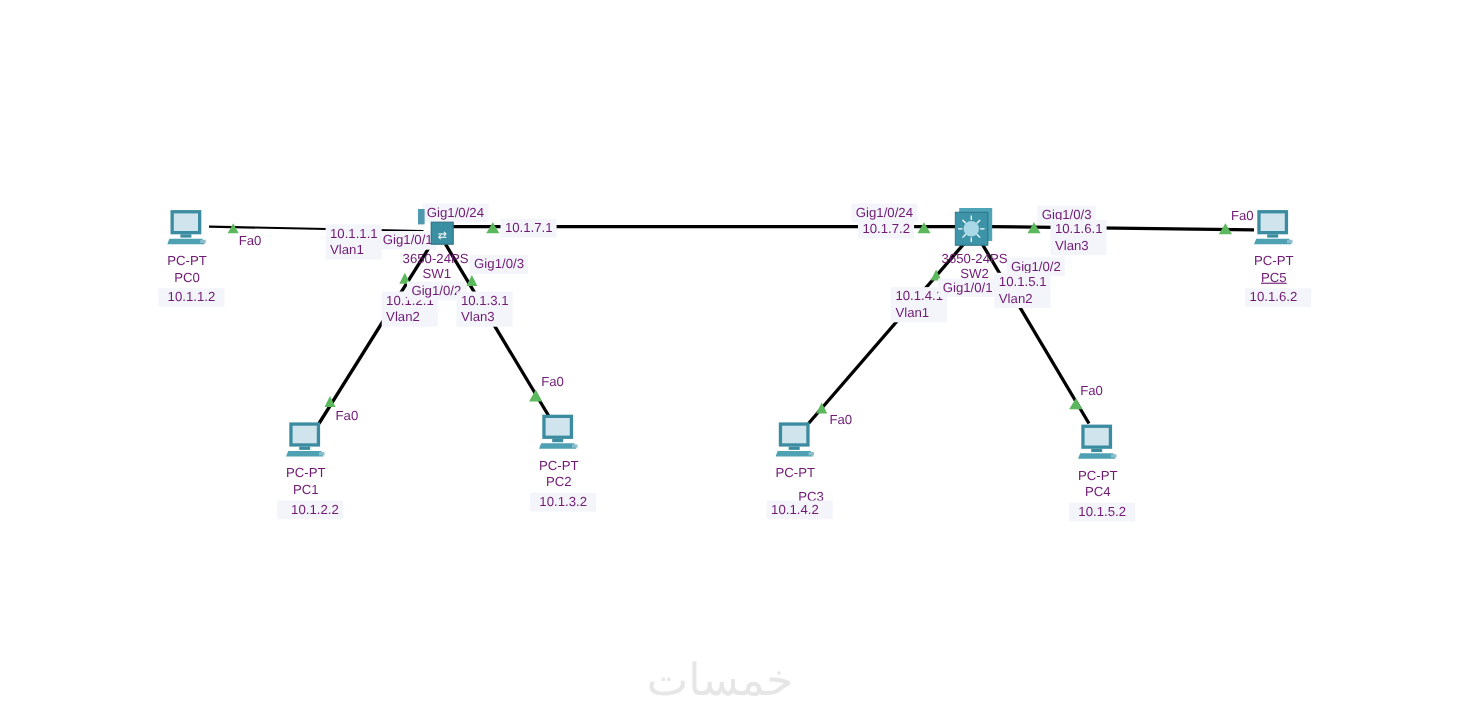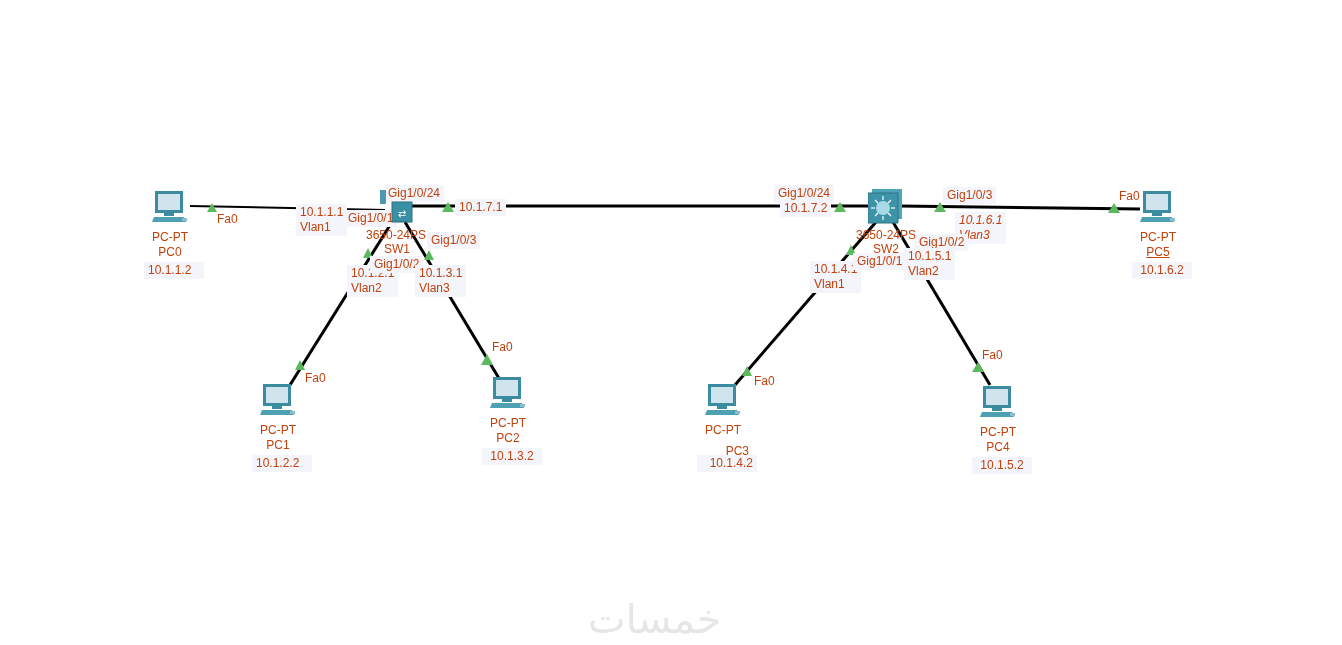--- a/index.html
+++ b/index.html
@@ -1,19 +1,19 @@
 <!DOCTYPE html>
 <html><head>
 <meta charset="utf-8">
 <style>
   html, body { margin:0; padding:0; background:#ffffff; }
   body { width:1342px; height:645px; position:relative; overflow:hidden;
          font-family:"Liberation Sans", sans-serif; }
   #canvas { position:absolute; left:0; top:0; width:1342px; height:645px; }
-  .lbl { position:absolute; font-size:12px; color:#c2410c; line-height:15px; white-space:nowrap; }
+  .lbl { position:absolute; font-size:12px; color:#701a75; line-height:15px; white-space:nowrap; }
   .box { background:#f3f5fb; padding:1px 4px; }
   .dev { position:absolute; }
   .watermark { position:absolute; left:588px; top:596px; font-size:40px; color:#e6e6e6;
                font-family:"DejaVu Sans", sans-serif; letter-spacing:1px; }
 </style>
 </head>
 <body>
 
 <svg id="canvas" width="1342" height="645">
 
@@ -104,21 +104,21 @@
 <div class="lbl box" style="left:415px;top:265px;">
   <div>10.1.3.1</div>
   <div>Vlan3</div>
 </div>
 <span class="lbl" style="left:305px;top:371px;">Fa0</span>
 <span class="lbl" style="left:492px;top:340px;">Fa0</span>
 
 <span class="lbl box" style="left:774px;top:185px;">Gig1/0/24</span>
 <span class="lbl box" style="left:780px;top:200px;">10.1.7.2</span>
 <span class="lbl box" style="left:943px;top:187px;">Gig1/0/3</span>
-<div class="lbl box" style="left:955px;top:212px;font-style:italic;">
+<div class="lbl box" style="left:955px;top:200px;">
   <div>10.1.6.1</div>
   <div>Vlan3</div>
 </div>
 <span class="lbl box" style="left:915px;top:234px;">Gig1/0/2</span>
 <div class="lbl box" style="left:810px;top:261px;">
   <div>10.1.4.1</div>
   <div>Vlan1</div>
 </div>
 <span class="lbl box" style="left:853px;top:253px;">Gig1/0/1</span>
 <div class="lbl box" style="left:904px;top:248px;">
@@ -156,28 +156,28 @@
     </g>
   </svg>
 </div>
 <span class="lbl" style="left:856px;top:228px;">3650-24PS</span>
 <span class="lbl" style="left:873px;top:242px;">SW2</span>
 
 <span class="watermark">خمسات</span>
 
 <span class="lbl" style="left: 144px; top: 230px; width: 52px; text-align: center;">PC-PT</span>
 <span class="lbl" style="left: 144px; top: 245px; width: 52px; text-align: center;">PC0</span>
-<span class="lbl box" style="left: 144px; top: 262px; width: 52px; ">10.1.1.2</span>
+<span class="lbl box" style="left: 144px; top: 262px; width: 52px; text-align: center;">10.1.1.2</span>
 <span class="lbl" style="left: 252px; top: 423px; width: 52px; text-align: center;">PC-PT</span>
 <span class="lbl" style="left: 252px; top: 438px; width: 52px; text-align: center;">PC1</span>
-<span class="lbl box" style="left: 252px; top: 455px; width: 52px; text-align: left;">10.1.2.2</span>
+<span class="lbl box" style="left: 252px; top: 455px; width: 52px; text-align: right;">10.1.2.2</span>
 <span class="lbl" style="left: 482px; top: 416px; width: 52px; text-align: center;">PC-PT</span>
 <span class="lbl" style="left: 482px; top: 431px; width: 52px; text-align: center;">PC2</span>
 <span class="lbl box" style="left: 482px; top: 448px; width: 52px; text-align: center;">10.1.3.2</span>
 <span class="lbl" style="left: 697px; top: 423px; width: 52px; text-align: center;">PC-PT</span>
 <span class="lbl" style="left: 697px; top: 444px; width: 52px; text-align: right;">PC3</span>
-<span class="lbl box" style="left: 697px; top: 455px; width: 52px; text-align: right;">10.1.4.2</span>
+<span class="lbl box" style="left: 697px; top: 455px; width: 52px; text-align: left;">10.1.4.2</span>
 <span class="lbl" style="left: 972px; top: 425px; width: 52px; text-align: center;">PC-PT</span>
 <span class="lbl" style="left: 972px; top: 440px; width: 52px; text-align: center;">PC4</span>
 <span class="lbl box" style="left: 972px; top: 457px; width: 52px; text-align: center;">10.1.5.2</span>
 <span class="lbl" style="left: 1132px; top: 230px; width: 52px; text-align: center;">PC-PT</span>
 <span class="lbl" style="left: 1132px; top: 245px; width: 52px; text-align: center; text-decoration: underline;">PC5</span>
-<span class="lbl box" style="left: 1132px; top: 262px; width: 52px; text-align: center;">10.1.6.2</span>
+<span class="lbl box" style="left: 1132px; top: 262px; width: 52px; ">10.1.6.2</span>
 
 </body></html>

